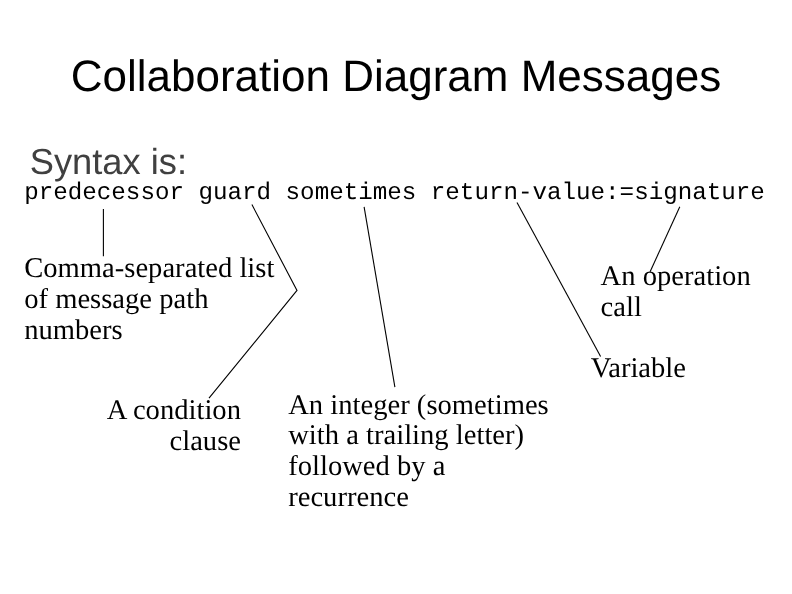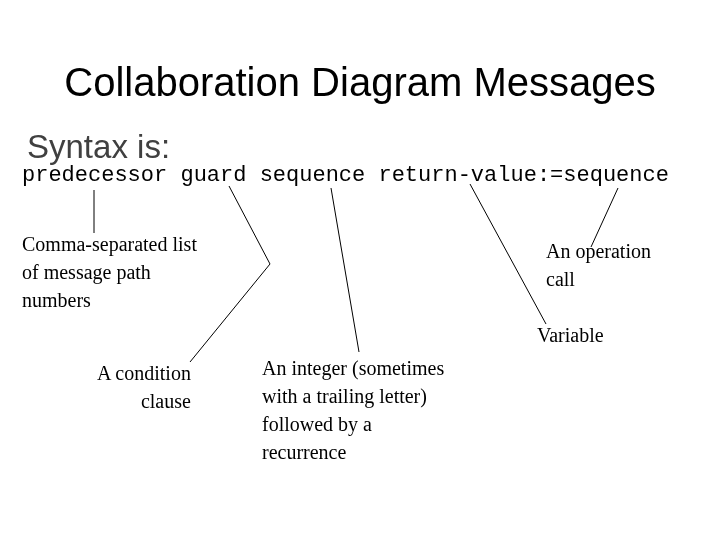--- a/index.html
+++ b/index.html
@@ -19,21 +19,20 @@
     position: absolute;
     left: 0;
     right: 0;
     top: 47px;
     text-align: center;
     font-family: "Liberation Sans", sans-serif;
     font-size: 40px;
     line-height: 46px;
     color: #000000;
     white-space: nowrap;
-    margin-top: 12px;
   }
   .subtitle {
     position: absolute;
     left: 27px;
     top: 131px;
     font-family: "Liberation Sans", sans-serif;
     font-size: 33px;
     line-height: 32px;
     color: #404040;
     white-space: nowrap;
@@ -44,21 +43,21 @@
     top: 163px;
     font-family: "Liberation Mono", monospace;
     font-size: 22px;
     line-height: 26px;
     color: #000000;
     white-space: pre;
   }
   .callout {
     position: absolute;
     font-family: "Liberation Serif", serif;
-    font-size: 20px;
+    font-size: 26px;
     line-height: 28px;
     color: #000000;
     white-space: pre-line;
   }
   .callout-predecessor { left: 22px;  top: 230px; }
   .callout-guard       { left: 97px;  top: 359px; text-align: right; }
   .callout-sequence    { left: 262px; top: 354px; }
   .callout-return      { left: 523px; top: 321px; margin-left: 14px; }
   .callout-signature   { left: 546px; top: 237px; }
   .lines {
@@ -75,21 +74,21 @@
 </style>
 </head>
 <body>
 
 <div class="slide">
 
   <div class="title">Collaboration Diagram Messages</div>
 
   <div class="subtitle">Syntax is:</div>
 
-  <div class="syntax">predecessor guard sequence return-value:=sequence</div>
+  <div class="syntax">predecessor guard sometimes return-value:=signature</div>
 
   <svg class="lines" width="720" height="540" viewBox="0 0 720 540">
     <line x1="94" y1="190" x2="94" y2="233"></line>
     <polyline points="229,186 270,264 190,362"></polyline>
     <line x1="331" y1="188" x2="359" y2="352"></line>
     <line x1="470" y1="184" x2="546" y2="324"></line>
     <line x1="618" y1="188" x2="591" y2="247"></line>
   </svg>
 
   <div class="callout callout-predecessor">Comma-separated list

